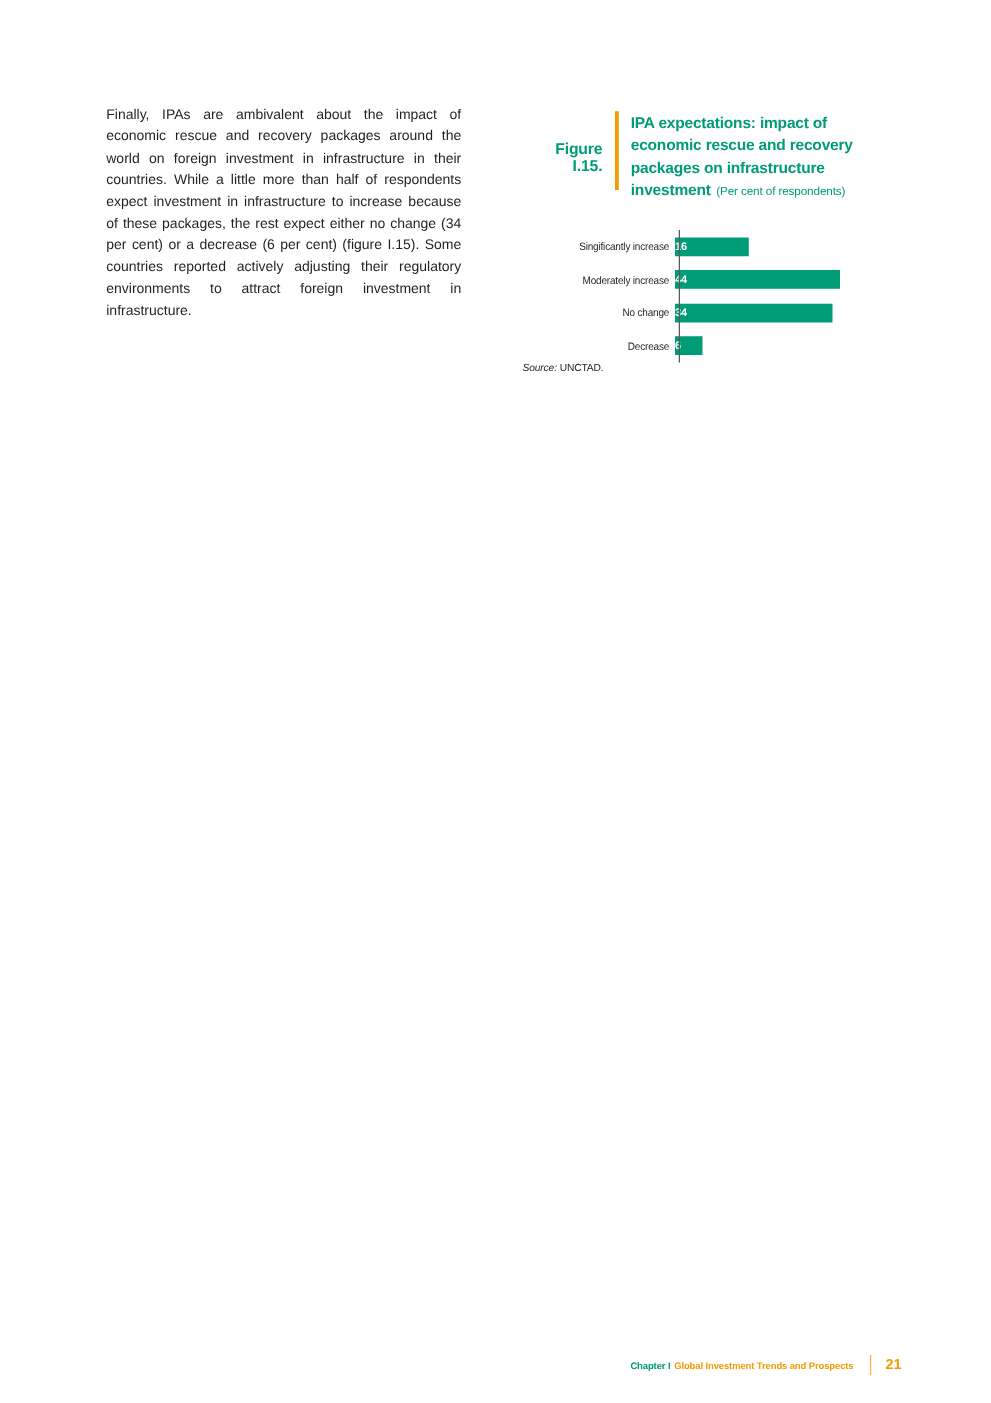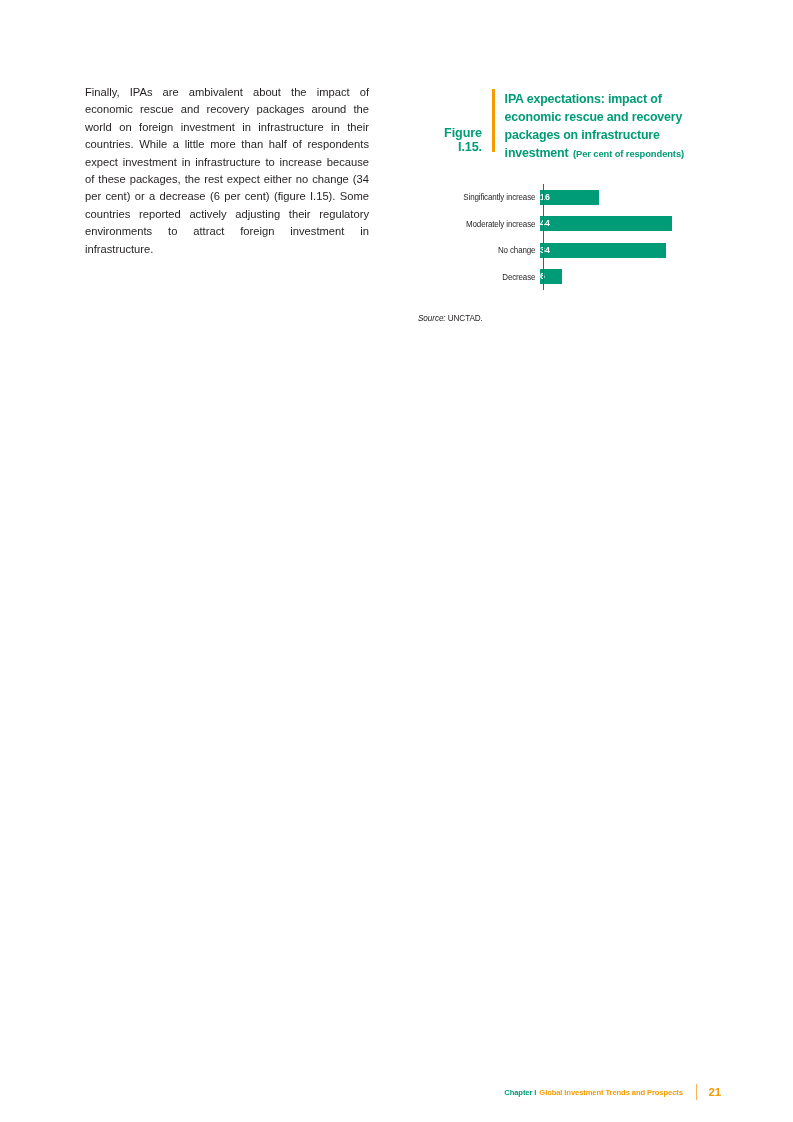--- a/index.html
+++ b/index.html
@@ -45,21 +45,21 @@
   #figure-number {
     width: 74px;
     flex: 0 0 74px;
     text-align: right;
     padding-right: 10px;
     box-sizing: border-box;
     font-size: 12.6px;
     font-weight: bold;
     color: #009B77;
     letter-spacing: -0.1px;
-    margin-top: 38px;
+    margin-top: 24px;
   }
   #figure-divider {
     width: 2.6px;
     flex: 0 0 2.6px;
     background: #F59B00;
     align-self: stretch;
     margin-top: 1px;
     margin-bottom: 2px;
   }
   #figure-title-wrap {
@@ -69,21 +69,21 @@
   }
   #figure-title {
     font-size: 12.4px;
     font-weight: bold;
     line-height: 13.9px;
     color: #009B77;
     letter-spacing: -0.15px;
   }
   #figure-subtitle {
     font-size: 9.4px;
-    font-weight: bold;
+    font-weight: normal;
     color: #009B77;
     letter-spacing: -0.1px;
   }
 
   
   #chart {
     position: relative;
     margin-top: 30px;
     width: 300px;
     height: 106px;
@@ -139,21 +139,20 @@
     position: absolute;
     left: 125px;
     top: 0;
     width: 1.3px;
     height: 106px;
     background: #58595b;
   }
 
   
   #source-note {
-    margin-top: 24px;
     font-size: 8.2px;
     color: #231f20;
     letter-spacing: -0.1px;
   }
   #source-note .src-label {
     font-style: italic;
   }
 
   
   #footer {

